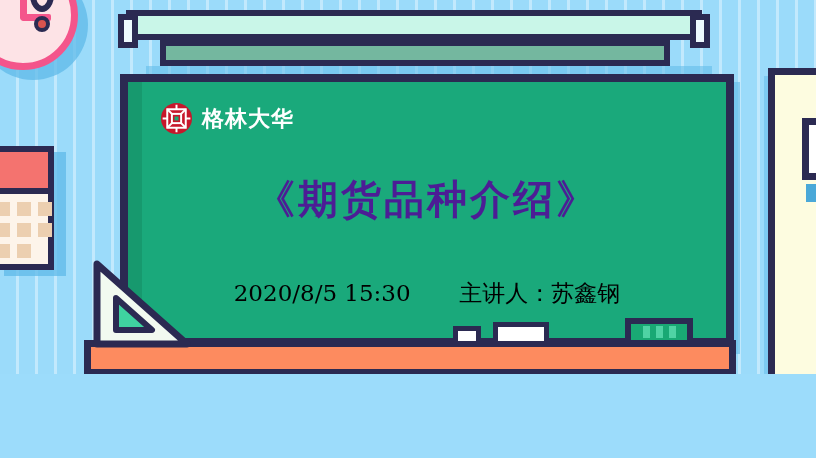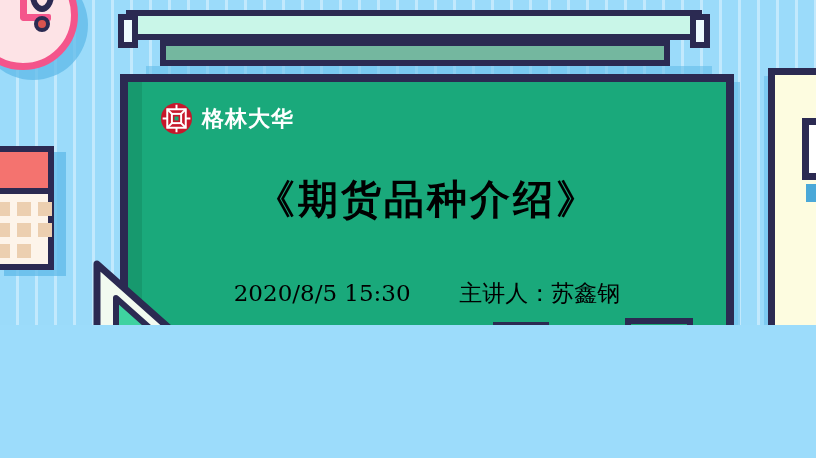--- a/index.html
+++ b/index.html
@@ -2,21 +2,21 @@
 <html lang="zh"><head>
 <meta charset="utf-8">
 <title>期货品种介绍</title>
 <style>
   html,body{margin:0;padding:0;}
   body{
     width:816px;height:458px;overflow:hidden;
     font-family:"Liberation Sans","DejaVu Sans",sans-serif;
     background:#9cdcfb;
   }
-  .stage{position:relative;width:816px;height:325px;overflow:hidden;background:#9bdbfa;}
+  .stage{position:relative;width:816px;height:374px;overflow:hidden;background:#9bdbfa;}
 
   
   .wall{
     position:absolute;left:0;top:0;width:816px;height:414px;
     background:
       repeating-linear-gradient(to right,
         #9bdbfa 0px, #9bdbfa 16px,
         #c2e9fd 16px, #c2e9fd 19px);
   }
   .floor{
@@ -74,21 +74,21 @@
   .brand-logo{width:33px;height:33px;display:block;}
   .brand-name{
     color:#ffffff;font-size:22px;font-weight:bold;letter-spacing:1px;
     font-family:"DejaVu Sans","Liberation Sans",sans-serif;
     line-height:1;
   }
 
   
   .board-title{
     position:absolute;left:0;right:0;top:90px;text-align:center;
-    color:#000000;font-size:40px;letter-spacing:3px;
+    color:#4c1d95;font-size:40px;letter-spacing:3px;
     font-family:"DejaVu Serif","Liberation Serif",serif;
     font-weight:bold;white-space:nowrap;
   }
   .board-sub{
     position:absolute;left:0;right:0;top:196px;text-align:center;
     color:#000000;font-size:23px;
     font-family:"DejaVu Serif","Liberation Serif",serif;
     white-space:nowrap;
   }
   .board-sub .gap{display:inline-block;width:34px;}

